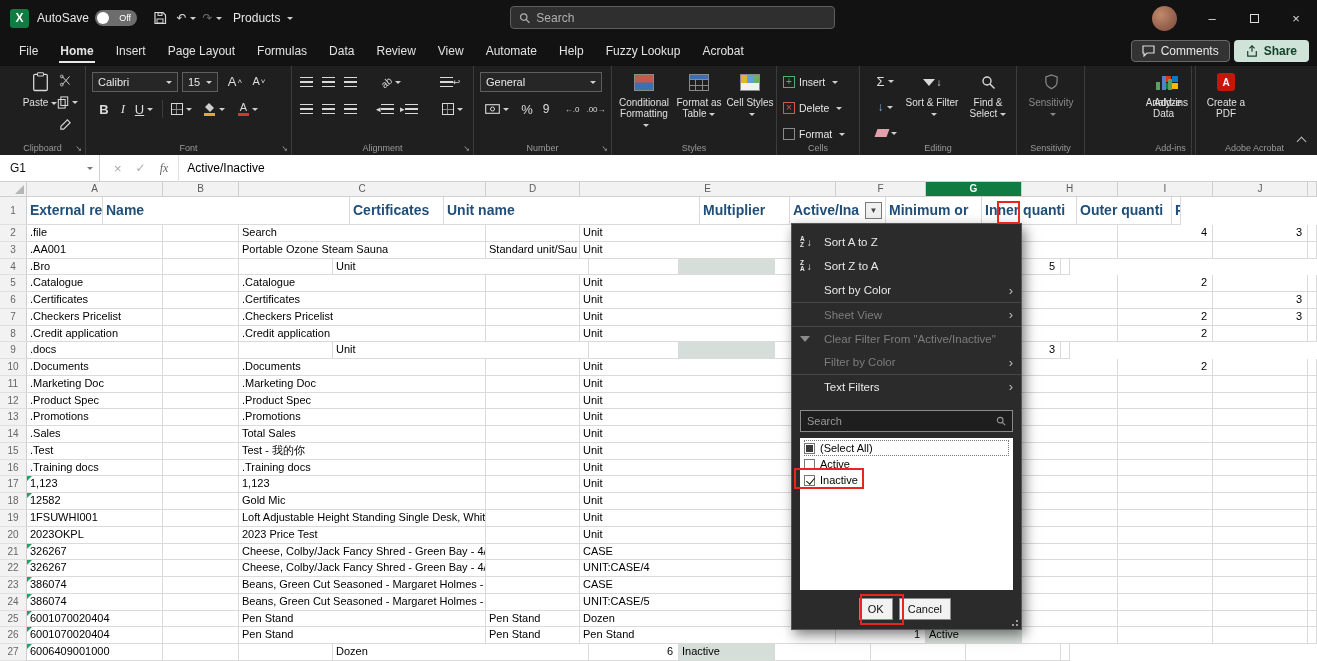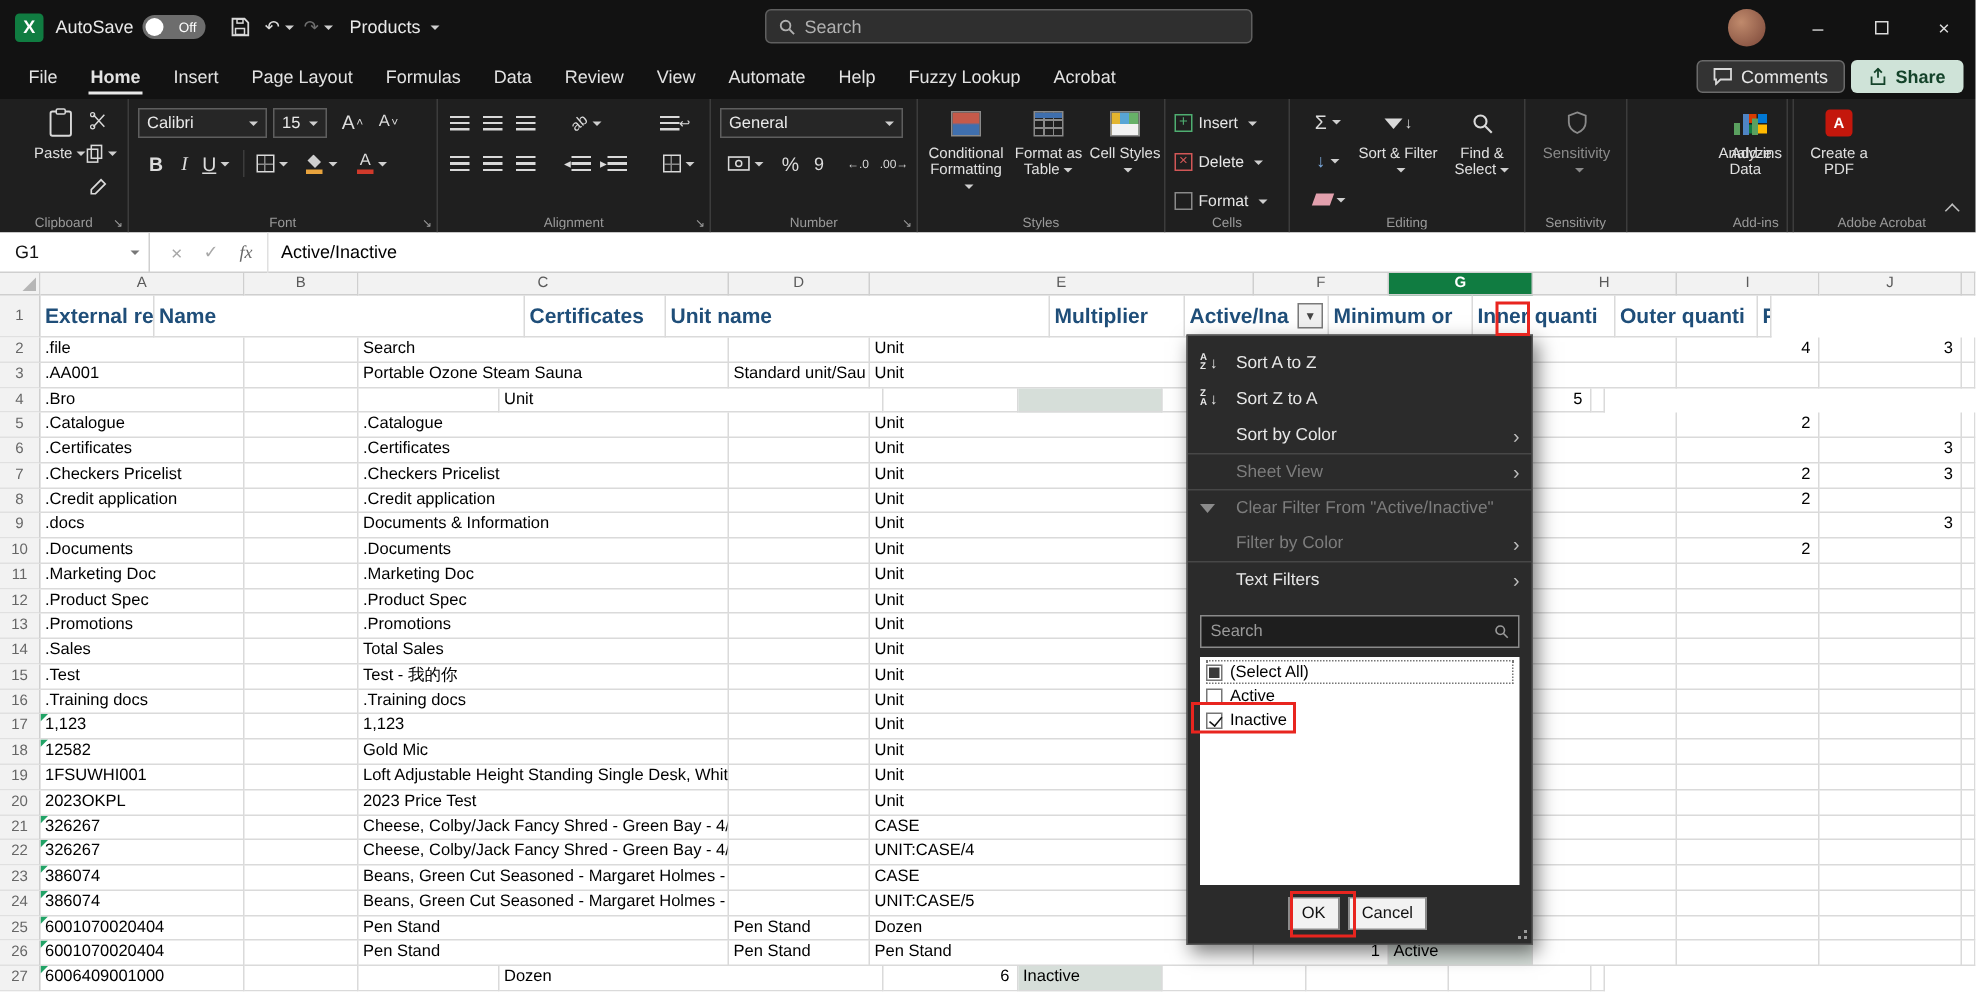--- a/index.html
+++ b/index.html
@@ -628,21 +628,20 @@
         <div class="cell d gtint" style="width: 96px;"></div>
         <div class="cell d num" style="width: 96px;"></div>
         <div class="cell d num" style="width: 95px;">2</div>
         <div class="cell d num" style="width: 95px;"></div>
         <div class="cell d" style="width: 9px;"></div>
       </div>
       <div class="srow drow">
         <div class="rnum" style="width: 27px;">9</div>
         <div class="cell d" style="width: 136px;">.docs</div>
         <div class="cell d" style="width: 76px;"></div>
-        <div class="cell d" style="width: 247px;">Documents &amp; Information</div>
         <div class="cell d" style="width: 94px;"></div>
         <div class="cell d" style="width: 256px;">Unit</div>
         <div class="cell d num" style="width: 90px;"></div>
         <div class="cell d gtint" style="width: 96px;"></div>
         <div class="cell d num" style="width: 96px;"></div>
         <div class="cell d num" style="width: 95px;"></div>
         <div class="cell d num" style="width: 95px;">3</div>
         <div class="cell d" style="width: 9px;"></div>
       </div>
       <div class="srow drow">

